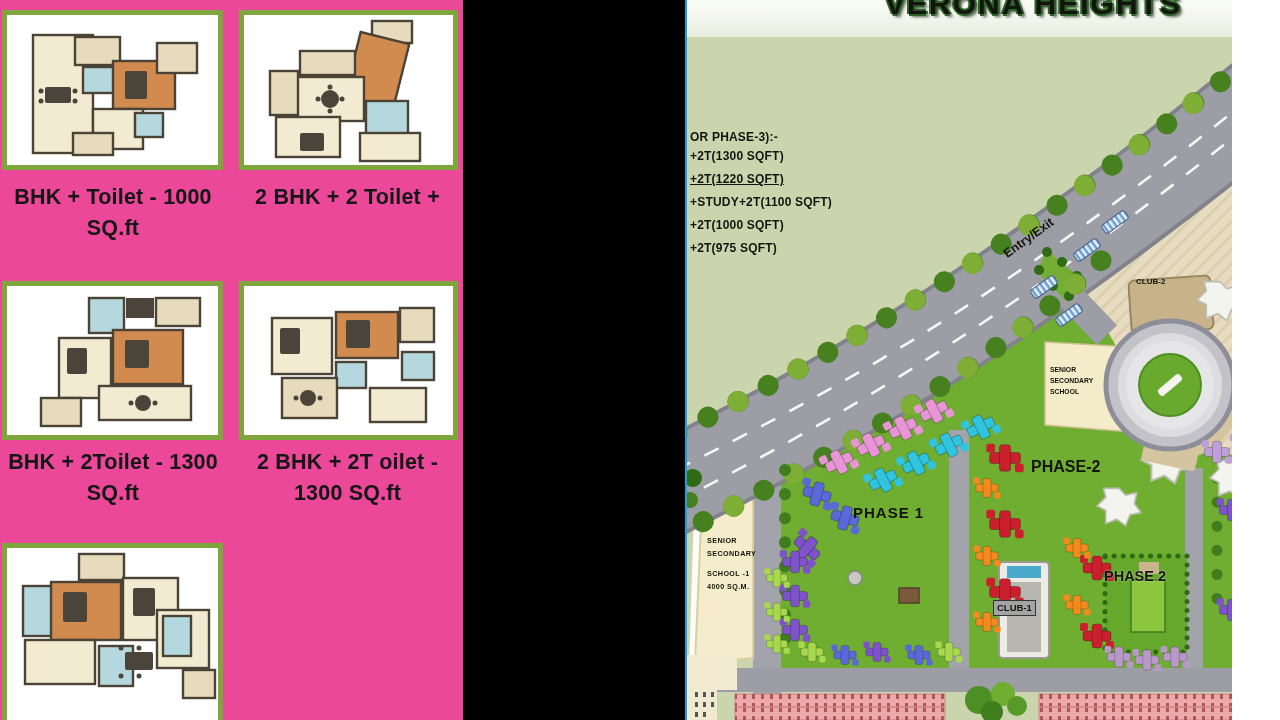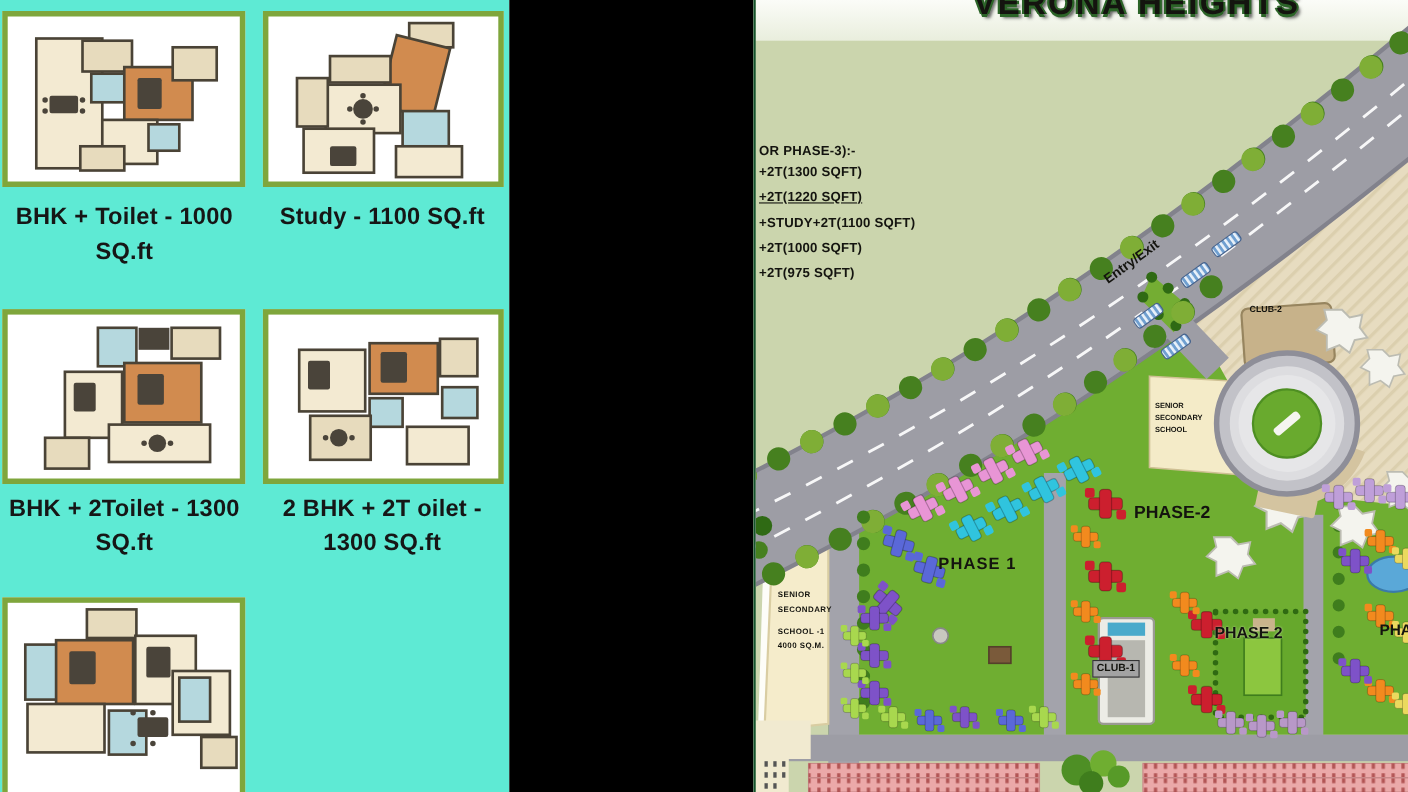--- a/index.html
+++ b/index.html
@@ -1,31 +1,31 @@
 <!DOCTYPE html>
 <html><head>
 <meta charset="utf-8">
 <style>
   html,body{margin:0;padding:0;background:#000;}
   .stage{position:relative;width:1280px;height:720px;overflow:hidden;background:#fff;
          font-family:"Liberation Sans",sans-serif;}
   
-  .panel-left{position:absolute;left:0;top:0;width:463px;height:720px;background:#5eead4;}
+  .panel-left{position:absolute;left:0;top:0;width:463px;height:720px;background:#ec4899;}
   .plan-card{position:absolute;background:#fff;border:5px solid #7fa63c;box-sizing:border-box;}
   .plan-card svg{position:absolute;left:0;top:0;width:100%;height:100%;}
   .caption{position:absolute;text-align:center;font-weight:bold;color:#161616;
            font-size:21.5px;line-height:31px;letter-spacing:.2px;}
   
   .rm{stroke:#4a4336;stroke-width:2.4;}
   .cr{fill:#f3ead2;} .tn{fill:#e7dbbd;} .or{fill:#d18b4f;} .bl{fill:#b5d8de;} .dk{fill:#4a443a;stroke:none;}
   
   .black-strip{position:absolute;left:463px;top:0;width:222px;height:720px;background:#000;}
   
-  .panel-right{position:absolute;left:685px;top:0;width:595px;height:720px;overflow:hidden;
-               background:#cbd5ad;border-left:2px solid #14532d;box-sizing:border-box;}
+  .panel-right{position:absolute;left:685px;top:0;width:547px;height:720px;overflow:hidden;
+               background:#cbd5ad;border-left:2px solid #0ea5e9;box-sizing:border-box;}
   .panel-right .lbl{position:absolute;color:#14140f;white-space:nowrap;}
   .site-title{left:198px;top:-13px;font-size:30px;font-weight:bold;letter-spacing:2px;
               color:#eef4e2;text-shadow:-2px 0 0 #2c6428,2px 0 0 #2c6428,0 -2px 0 #2c6428,
               0 2px 0 #2c6428,3px 3px 3px rgba(40,40,40,.75);}
   .units{left:3px;font-size:12px;font-weight:bold;color:#1d2b1c;letter-spacing:.2px;}
   .entry-exit{left:318px;top:248px;font-size:12.5px;font-weight:bold;color:#10141c;
               transform:rotate(-36deg);transform-origin:left center;}
   .club2{left:449px;top:277px;font-size:8px;font-weight:bold;color:#3c2f17;}
   .school-up{left:363px;top:364px;font-size:6.8px;line-height:11px;color:#3a3a34;font-weight:bold;}
   .phase2-upper{left:344px;top:458px;font-size:16px;font-weight:bold;}
@@ -136,21 +136,21 @@
         <circle class="dk" cx="114" cy="128" r="2.5"></circle>
           <circle class="dk" cx="132" cy="128" r="2.5"></circle>
       </svg>
     </div>
 
     <div class="caption" style="left:0;top:182px;width:226px;">
       <div>BHK + Toilet - 1000</div>
       <div>SQ.ft</div>
     </div>
     <div class="caption" style="left:232px;top:182px;width:231px;">
-      <div>Study - 1100 SQ.ft</div>
+      <div>2 BHK + 2 Toilet +</div>
     </div>
     <div class="caption" style="left:0;top:447px;width:226px;">
       <div>BHK + 2Toilet - 1300</div>
       <div>SQ.ft</div>
     </div>
     <div class="caption" style="left:232px;top:447px;width:231px;">
       <div>2 BHK + 2T oilet -</div>
       <div>1300 SQ.ft</div>
     </div>
   </div>

